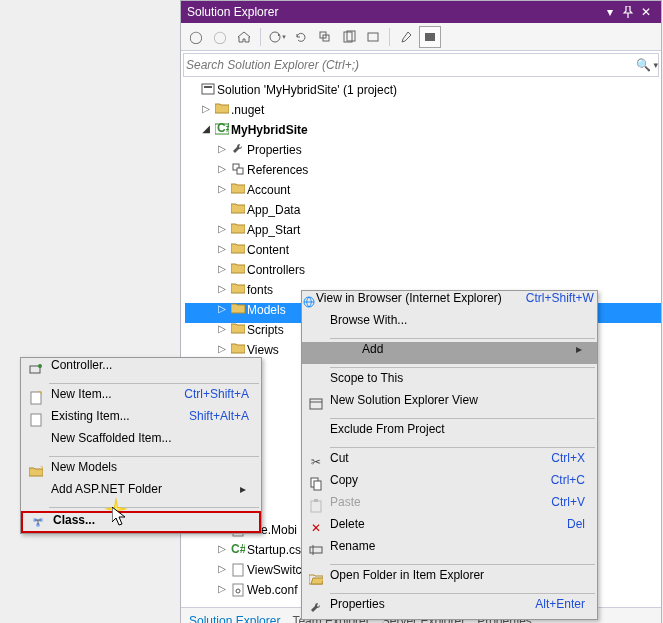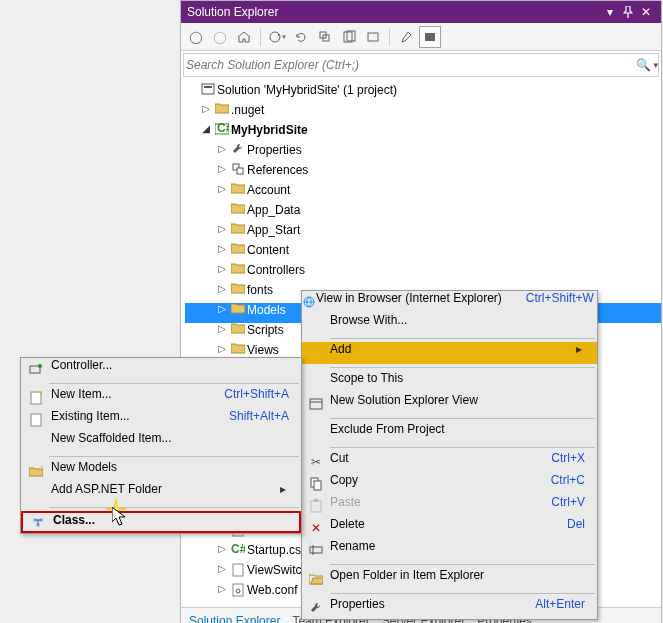--- a/index.html
+++ b/index.html
@@ -27,24 +27,24 @@
   .tabs .tab { color: #555; }
   .tabs .tab.active { color: #007acc; }
   
   .ctx { position: absolute; background: #eaeaea; border: 1px solid #999; box-shadow: 2px 2px 4px rgba(0,0,0,0.25); }
   .ctx-row { display: flex; height: 22px; padding-right: 12px; }
   .ctx-row .iconcol { width: 28px; display: inline-flex; align-items: center; justify-content: center; color: #444; }
   .ctx-row .label { flex: 1; white-space: nowrap; padding-right: 24px; }
   .ctx-row .shortcut { color: #1d4ed8; white-space: nowrap; }
   .ctx-row .arrow { width: 12px; text-align: center; color: #333; }
   .ctx-sep { height: 1px; background: #bdbdbd; margin: 3px 2px 3px 28px; }
-  .ctx-row.hl { background: #eab308; }
+  .ctx-row.hl { background: #a3a3a3; gap: 32px; }
   .ctx-row.disabled { color: #a0a0a0; }
   #ctx-main { left: 301px; top: 290px; width: 297px; }
-  #ctx-sub { left: 20px; top: 357px; width: 282px; }
+  #ctx-sub { left: 20px; top: 357px; width: 242px; }
   #ctx-sub .iconcol { width: 30px; }
   .red-box { border: 2px solid #c00; font-weight: bold; }
   .cursor { position: absolute; left: 112px; top: 507px; pointer-events: none; }
   .sparkle { position: absolute; left: 104px; top: 497px; width: 24px; height: 24px; }
   svg { display: block; }
 </style>
 </head>
 <body>
 
 <div class="panel">

